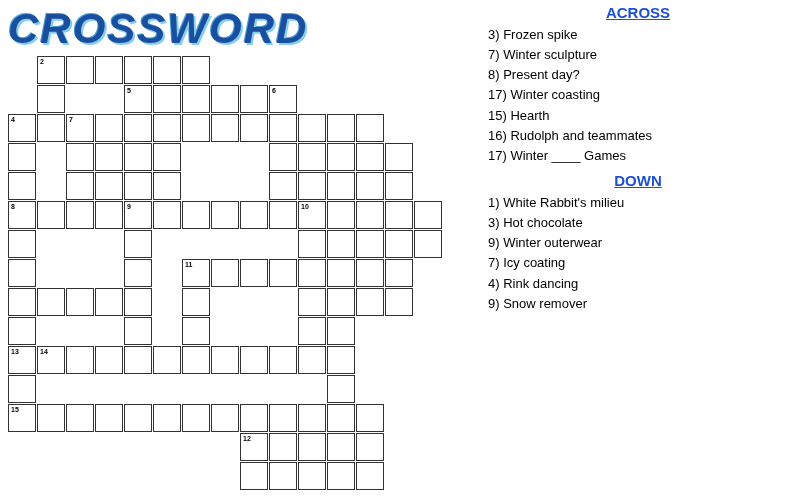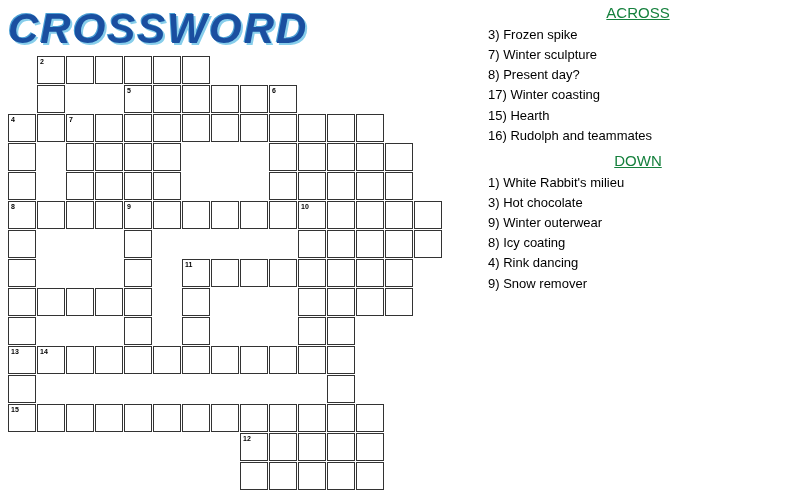--- a/index.html
+++ b/index.html
@@ -45,25 +45,25 @@
       flex-direction: column;
       gap: 0;
     }
 
     .clues-section {
       margin-bottom: 6px;
     }
 
     .clues-header {
       font-size: 15px;
-      font-weight: normal;
+      font-weight: bold;
       text-align: center;
       text-decoration: underline;
       margin-bottom: 4px;
-      color: #15803d;
+      color: #1d4ed8;
     }
 
     .clue-item {
       font-size: 13px;
       color: #000;
       line-height: 1.55;
     }
 
     
     .grid-container {
@@ -260,26 +260,27 @@
 <div class="right-panel">
   <div class="clues-section">
     <div class="clues-header">ACROSS</div>
     <div id="across-clues">
         <div class="clue-item">3) Frozen spike</div>
         <div class="clue-item">7) Winter sculpture</div>
         <div class="clue-item">8) Present day?</div>
         <div class="clue-item">17) Winter coasting</div>
         <div class="clue-item">15) Hearth</div>
         <div class="clue-item">16) Rudolph and teammates</div>
+        <div class="clue-item">17) Winter ____ Games</div>
       </div>
   </div>
   <div class="clues-section">
     <div class="clues-header">DOWN</div>
     <div id="down-clues">
         <div class="clue-item">1) White Rabbit's milieu</div>
         <div class="clue-item">3) Hot chocolate</div>
         <div class="clue-item">9) Winter outerwear</div>
-        <div class="clue-item">8) Icy coating</div>
+        <div class="clue-item">7) Icy coating</div>
         <div class="clue-item">4) Rink dancing</div>
         <div class="clue-item">9) Snow remover</div>
       </div>
   </div>
 </div>
 
 </body></html>

